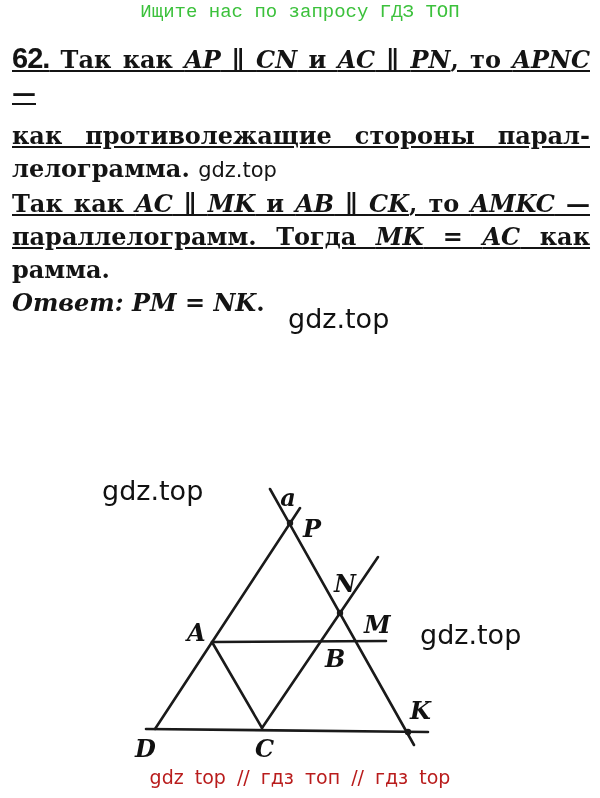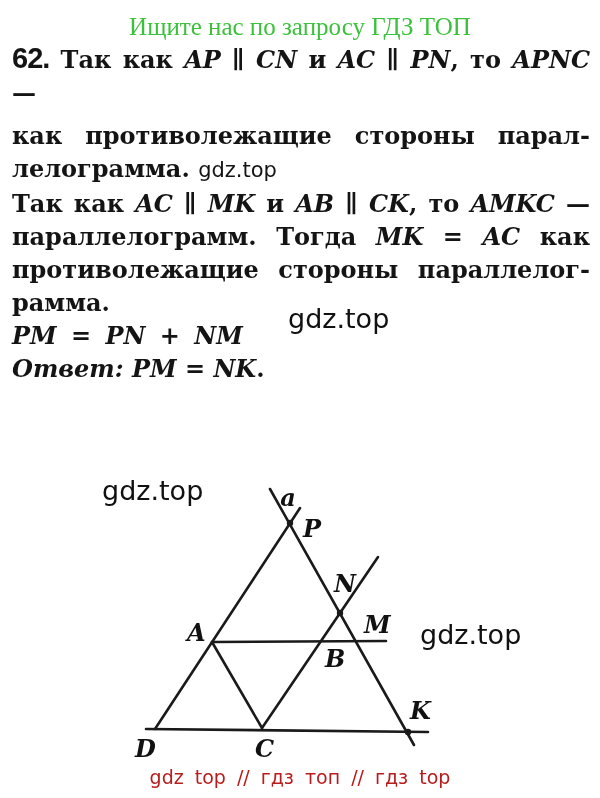--- a/index.html
+++ b/index.html
@@ -1,26 +1,26 @@
 <!DOCTYPE html>
 <html><head>
 <meta charset="utf-8">
 <style>
   html,body{margin:0;padding:0;background:#ffffff;}
   #page{position:relative;width:600px;height:798px;background:#ffffff;overflow:hidden;
         font-family:"DejaVu Serif",serif;color:#141414;}
 
   .promo{position:absolute;top:1px;left:0;right:0;text-align:center;
-         font-family:Liberation Serif, serif;font-size:25px;font-weight:400;margin-top:12px;}
+         font-family:Liberation Mono, monospace;font-size:19px;font-weight:400;}
 
   .sol{position:absolute;left:12px;top:42px;width:578px;
        font-family:"DejaVu Serif",serif;font-weight:700;font-size:24px;color:#141414;}
   .line{line-height:33px;}
   .line.first{margin-bottom:10px;}
-  .line.just{text-align:justify;text-align-last:justify;}
+  .line.just{text-align:justify;text-align-last:justify;text-decoration:underline;}
   .line.mathline{word-spacing:6px;}
   .m{font-style:italic;}
   .num{font-family:"Liberation Sans",sans-serif;font-size:29px;font-weight:700;letter-spacing:-1px;}
   .wm{font-family:"DejaVu Sans",sans-serif;font-weight:400;font-size:21px;font-style:normal;}
 
   .gdz{position:absolute;font-family:"DejaVu Sans",sans-serif;font-weight:400;
        font-size:27px;color:#111;line-height:1.1;}
 
   svg.fig{position:absolute;left:0;top:0;pointer-events:none;}
   .fl{stroke:#1a1a1a;stroke-width:2.6;stroke-linecap:round;fill:none;}
@@ -37,23 +37,21 @@
 
 <div id="page">
   <div class="promo" style="color: rgb(60, 193, 60);">Ищите нас по запросу ГДЗ ТОП</div>
 
   <div class="sol">
       <div class="line just first"><span class="num">62.</span><span> Так как </span><span class="m">AP</span><span> ∥ </span><span class="m">CN</span><span> и </span><span class="m">AC</span><span> ∥ </span><span class="m">PN</span><span>, то </span><span class="m">APNC</span><span> —</span></div>
       <div class="line just"><span>как противолежащие стороны парал-</span></div>
       <div class="line "><span>лелограмма. </span><span class="wm">gdz.top</span></div>
       <div class="line just"><span>Так как </span><span class="m">AC</span><span> ∥ </span><span class="m">MK</span><span> и </span><span class="m">AB</span><span> ∥ </span><span class="m">CK</span><span>, то </span><span class="m">AMKC</span><span> —</span></div>
       <div class="line just"><span>параллелограмм. Тогда </span><span class="m">MK</span><span> = </span><span class="m">AC</span><span> как</span></div>
-      <div class="line just"><span>противолежащие стороны параллелог-</span></div>
       <div class="line "><span>рамма.</span></div>
-      <div class="line mathline"><span class="m">PM</span><span> = </span><span class="m">PN</span><span> + </span><span class="m">NM</span></div>
       <div class="line "><span class="m">Ответ:</span><span> </span><span class="m">PM</span><span> = </span><span class="m">NK</span><span>.</span></div>
     </div>
 
   <svg class="fig" width="600" height="798" viewBox="0 0 600 798">
       <line x1="270" y1="489" x2="414" y2="745" class="fl"></line>
       <line x1="155" y1="729" x2="300" y2="508" class="fl"></line>
       <line x1="146" y1="729" x2="428" y2="732" class="fl"></line>
       <line x1="212" y1="642" x2="386" y2="641" class="fl"></line>
       <line x1="262" y1="728" x2="378" y2="557" class="fl"></line>
       <line x1="212" y1="642" x2="262" y2="728" class="fl"></line>

